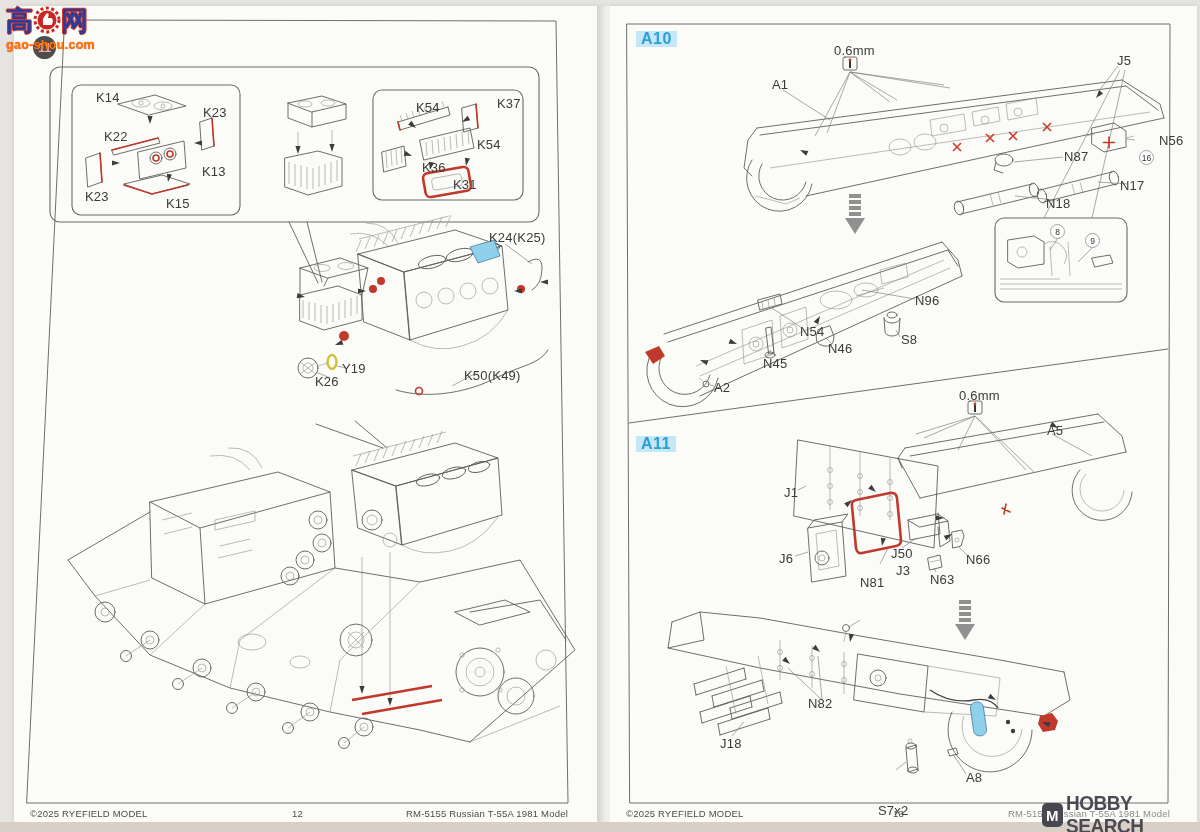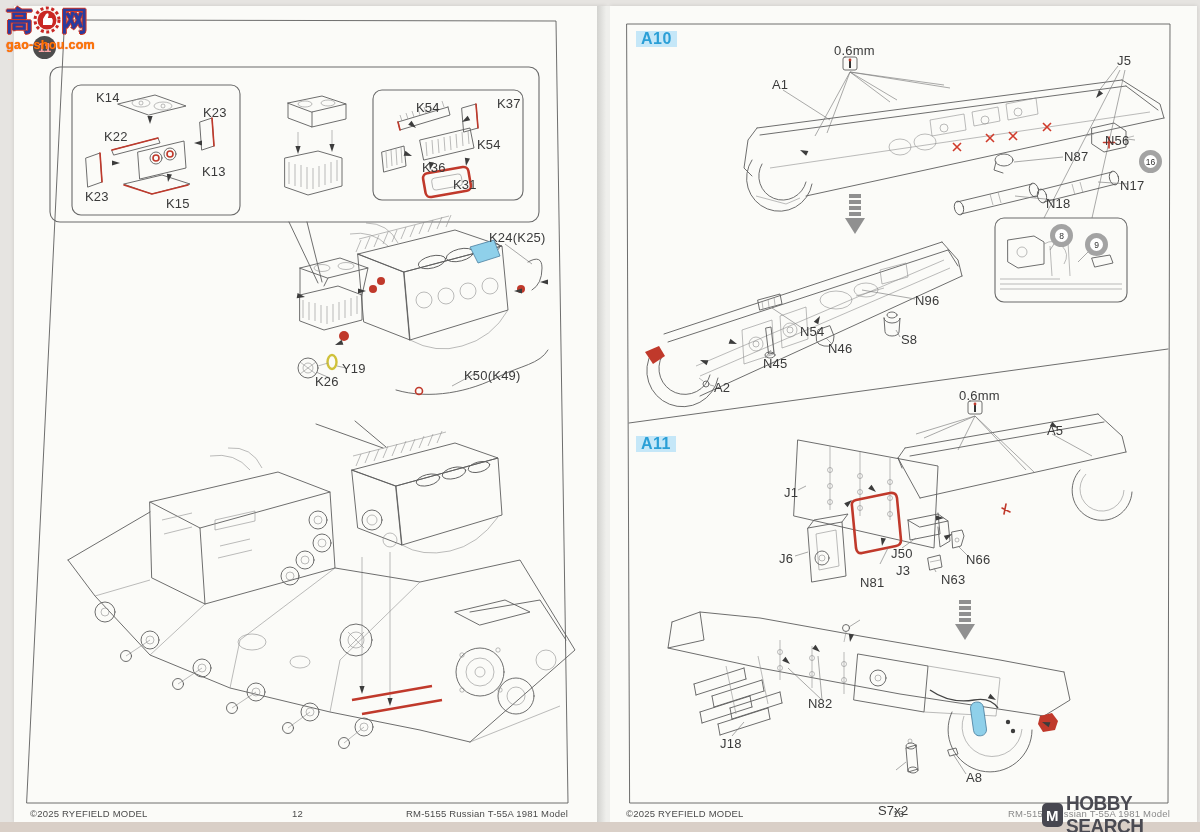--- a/index.html
+++ b/index.html
@@ -2,21 +2,21 @@
 <html><head>
 <meta charset="utf-8">
 <style>
   html,body{margin:0;padding:0;}
   body{width:1200px;height:832px;position:relative;overflow:hidden;
        background:#e6e4e1;font-family:"Liberation Sans",sans-serif;}
   .paper{position:absolute;background:#fbfbf8;box-shadow:0 0 4px rgba(0,0,0,.12);}
   #artwork{position:absolute;left:0;top:0;z-index:2;}
   .lbl{position:absolute;z-index:4;font-size:13px;color:#3a3a3a;white-space:nowrap;letter-spacing:.2px;}
   .foot{position:absolute;z-index:4;font-size:9.5px;color:#4b4b4b;letter-spacing:.2px;}
-  .circ{position:absolute;z-index:4;width:13px;height:13px;border:5px solid #a3a3a3;border-radius:50%;
+  .circ{position:absolute;z-index:4;width:13px;height:13px;border:1px solid #a3a3a3;border-radius:50%;
         background:#fff;font-size:8.5px;color:#333;display:flex;align-items:center;justify-content:center;}
   .badge-step{position:absolute;z-index:5;width:23px;height:23px;border-radius:50%;background:#4d4d4d;
         color:#fca5a5;font-weight:bold;font-size:12.5px;display:flex;align-items:center;justify-content:center;}
   .badge-sec{position:absolute;z-index:4;height:16px;line-height:16px;padding:0 5px;background:#c5e7f8;
         color:#2b9fd6;font-weight:bold;font-size:16px;letter-spacing:.5px;}
   .gutter{position:absolute;left:597px;top:6px;width:13px;height:816px;z-index:3;
         background:linear-gradient(90deg,#d2d2cf,#efefec 70%);}
   .scan-bottom{position:absolute;left:0;top:822px;width:1200px;height:10px;background:#d9cfc7;z-index:6;}
   
   .wm-gs{position:absolute;left:6px;top:6px;z-index:7;width:96px;}
@@ -498,42 +498,42 @@
 <span class="lbl" style="left:383px;top:160px;margin-left:39px;">K36</span>
 <span class="lbl" style="left:453px;top:177px;">K31</span>
 <span class="lbl" style="left:489px;top:230px;">K24(K25)</span>
 <span class="lbl" style="left:342px;top:361px;">Y19</span>
 <span class="lbl" style="left:315px;top:374px;">K26</span>
 <span class="lbl" style="left:464px;top:368px;">K50(K49)</span>
 
 <span class="lbl" style="left:772px;top:77px;">A1</span>
 <span class="lbl" style="left:834px;top:43px;">0.6mm</span>
 <span class="lbl" style="left:1117px;top:53px;">J5</span>
-<span class="lbl" style="left:1105px;top:133px;">N56</span>
+<span class="lbl" style="left:1159px;top:133px;">N56</span>
 <div class="circ" style="left:1139px;top:150px;">16</div>
 <span class="lbl" style="left:1064px;top:149px;">N87</span>
 <span class="lbl" style="left:1120px;top:178px;">N17</span>
 <span class="lbl" style="left:1046px;top:196px;">N18</span>
 <div class="circ" style="left:1050px;top:224px;">8</div>
 <div class="circ" style="left:1085px;top:233px;">9</div>
 <span class="lbl" style="left:915px;top:293px;">N96</span>
 <span class="lbl" style="left:800px;top:324px;">N54</span>
 <span class="lbl" style="left:828px;top:341px;">N46</span>
 <span class="lbl" style="left:901px;top:332px;">S8</span>
 <span class="lbl" style="left:763px;top:356px;">N45</span>
 <span class="lbl" style="left:714px;top:380px;">A2</span>
 
 <span class="lbl" style="left:959px;top:388px;">0.6mm</span>
 <span class="lbl" style="left:1047px;top:423px;">A5</span>
 <span class="lbl" style="left:784px;top:485px;">J1</span>
 <span class="lbl" style="left:779px;top:551px;">J6</span>
 <span class="lbl" style="left:896px;top:563px;text-align:right;">J3</span>
 <span class="lbl" style="left:891px;top:546px;">J50</span>
 <span class="lbl" style="left:966px;top:552px;">N66</span>
-<span class="lbl" style="left:930px;top:572px;margin-left:11px;">N63</span>
+<span class="lbl" style="left:930px;top:572px;">N63</span>
 <span class="lbl" style="left:860px;top:575px;">N81</span>
 <span class="lbl" style="left:808px;top:696px;">N82</span>
 <span class="lbl" style="left:720px;top:736px;">J18</span>
 <span class="lbl" style="left:878px;top:768px;margin-top:35px;">S7x2</span>
 <span class="lbl" style="left:966px;top:770px;">A8</span>
 
 <span class="foot" style="left:30px;top:808px;">©2025 RYEFIELD MODEL</span>
 <span class="foot" style="left:292px;top:808px;">12</span>
 <span class="foot" style="left:380px;top:808px;width:188px;text-align:right;">RM-5155 Russian T-55A 1981 Model</span>
 <span class="foot" style="left:626px;top:808px;">©2025 RYEFIELD MODEL</span>

